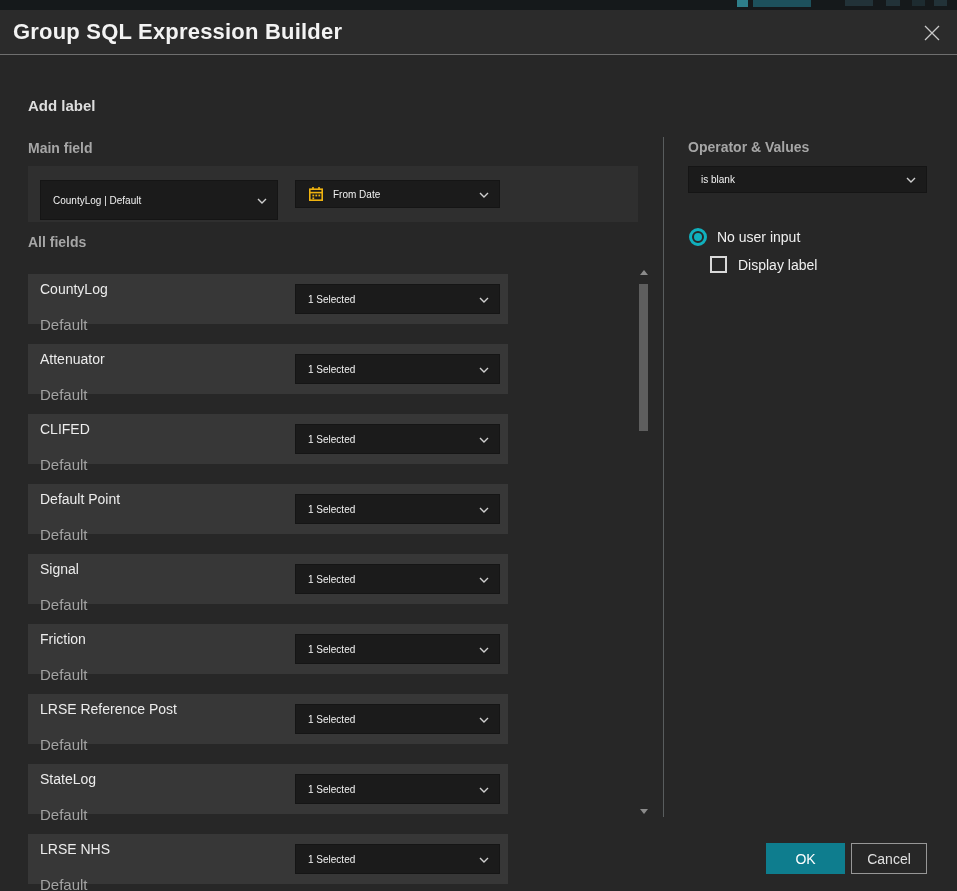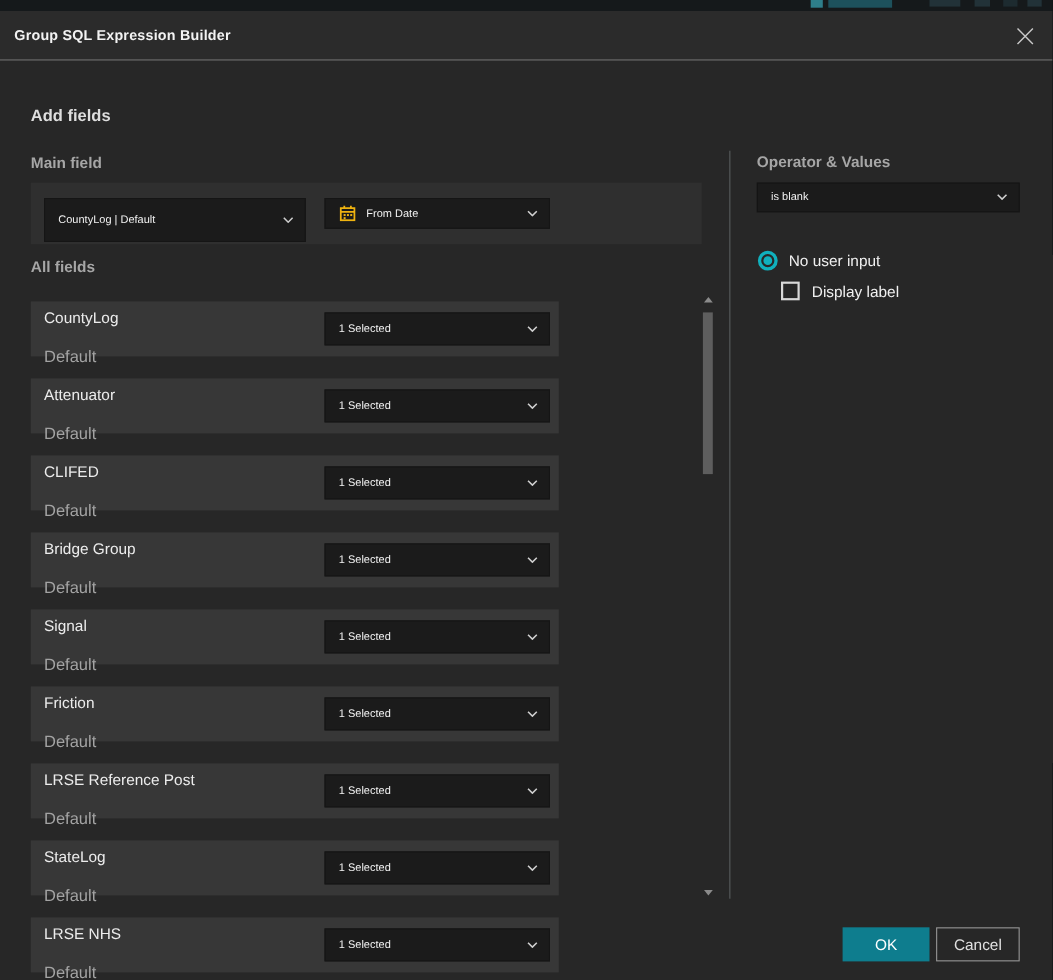--- a/index.html
+++ b/index.html
@@ -19,21 +19,21 @@
   .frag.f6{left:934px;width:13px;background:#223238;}
 
   
   #dialog{position:absolute;left:0;top:10px;width:957px;height:881px;background:#272727;}
   #dialog-header{
     position:absolute;left:0;top:0;width:957px;height:45px;background:#2b2b2b;
     border-bottom:1px solid #6f6f6f;box-sizing:border-box;
   }
   #dialog-title{
     position:absolute;left:13px;top:0;height:44px;line-height:44px;
-    color:#f3f3f3;font-size:13px;font-weight:600;letter-spacing:.2px;text-align:right;
+    color:#f3f3f3;font-size:22px;font-weight:600;letter-spacing:.2px;text-align:right;
   }
   #close-btn{position:absolute;right:14px;top:12px;width:22px;height:22px;cursor:pointer;}
 
   .section-heading{position:absolute;color:#dedede;font-size:15px;font-weight:700;}
   .sub-label{position:absolute;color:#a6a6a6;font-size:14px;font-weight:600;}
 
   
   .select{
     position:absolute;background:#1b1b1b;color:#f2f2f2;font-size:10px;
     display:flex;align-items:center;box-sizing:border-box;
@@ -106,21 +106,21 @@
 
     <div id="dialog-header">
       <div id="dialog-title">Group SQL Expression Builder</div>
       <div id="close-btn">
         <svg width="22" height="22" viewBox="0 0 22 22">
           <path d="M4 4 L18 18 M18 4 L4 18" stroke="#c9c9c9" stroke-width="1.3" fill="none"></path>
         </svg>
       </div>
     </div>
 
-    <div class="section-heading" style="left:28px;top:87px;">Add fields</div>
+    <div class="section-heading" style="left:28px;top:87px;">Add label</div>
 
     <div class="sub-label" style="left:28px;top:130px;">Main field</div>
 
     <div id="main-field-panel">
       <div class="select" style="left:12px;top:14px;width:238px;height:40px;">
         <span class="val">CountyLog | Default</span>
         <span>
           <svg width="10" height="6" viewBox="0 0 10 6">
               <path d="M1 1l4 4 4-4" fill="none" stroke="#cfcfcf" stroke-width="1.4"></path>
             </svg>
@@ -179,21 +179,21 @@
         <div class="ftype">Default</div>
         <div class="select">
           <span class="val">1 Selected</span>
           <span><svg width="10" height="6" viewBox="0 0 10 6">
                 <path d="M1 1l4 4 4-4" fill="none" stroke="#cfcfcf" stroke-width="1.4"></path>
               </svg></span>
         </div>
       </div>
 
       <div class="field-row">
-        <div class="fname">Bridge Group</div>
+        <div class="fname">Default Point</div>
         <div class="ftype">Default</div>
         <div class="select">
           <span class="val">1 Selected</span>
           <span><svg width="10" height="6" viewBox="0 0 10 6">
                 <path d="M1 1l4 4 4-4" fill="none" stroke="#cfcfcf" stroke-width="1.4"></path>
               </svg></span>
         </div>
       </div>
 
       <div class="field-row">

